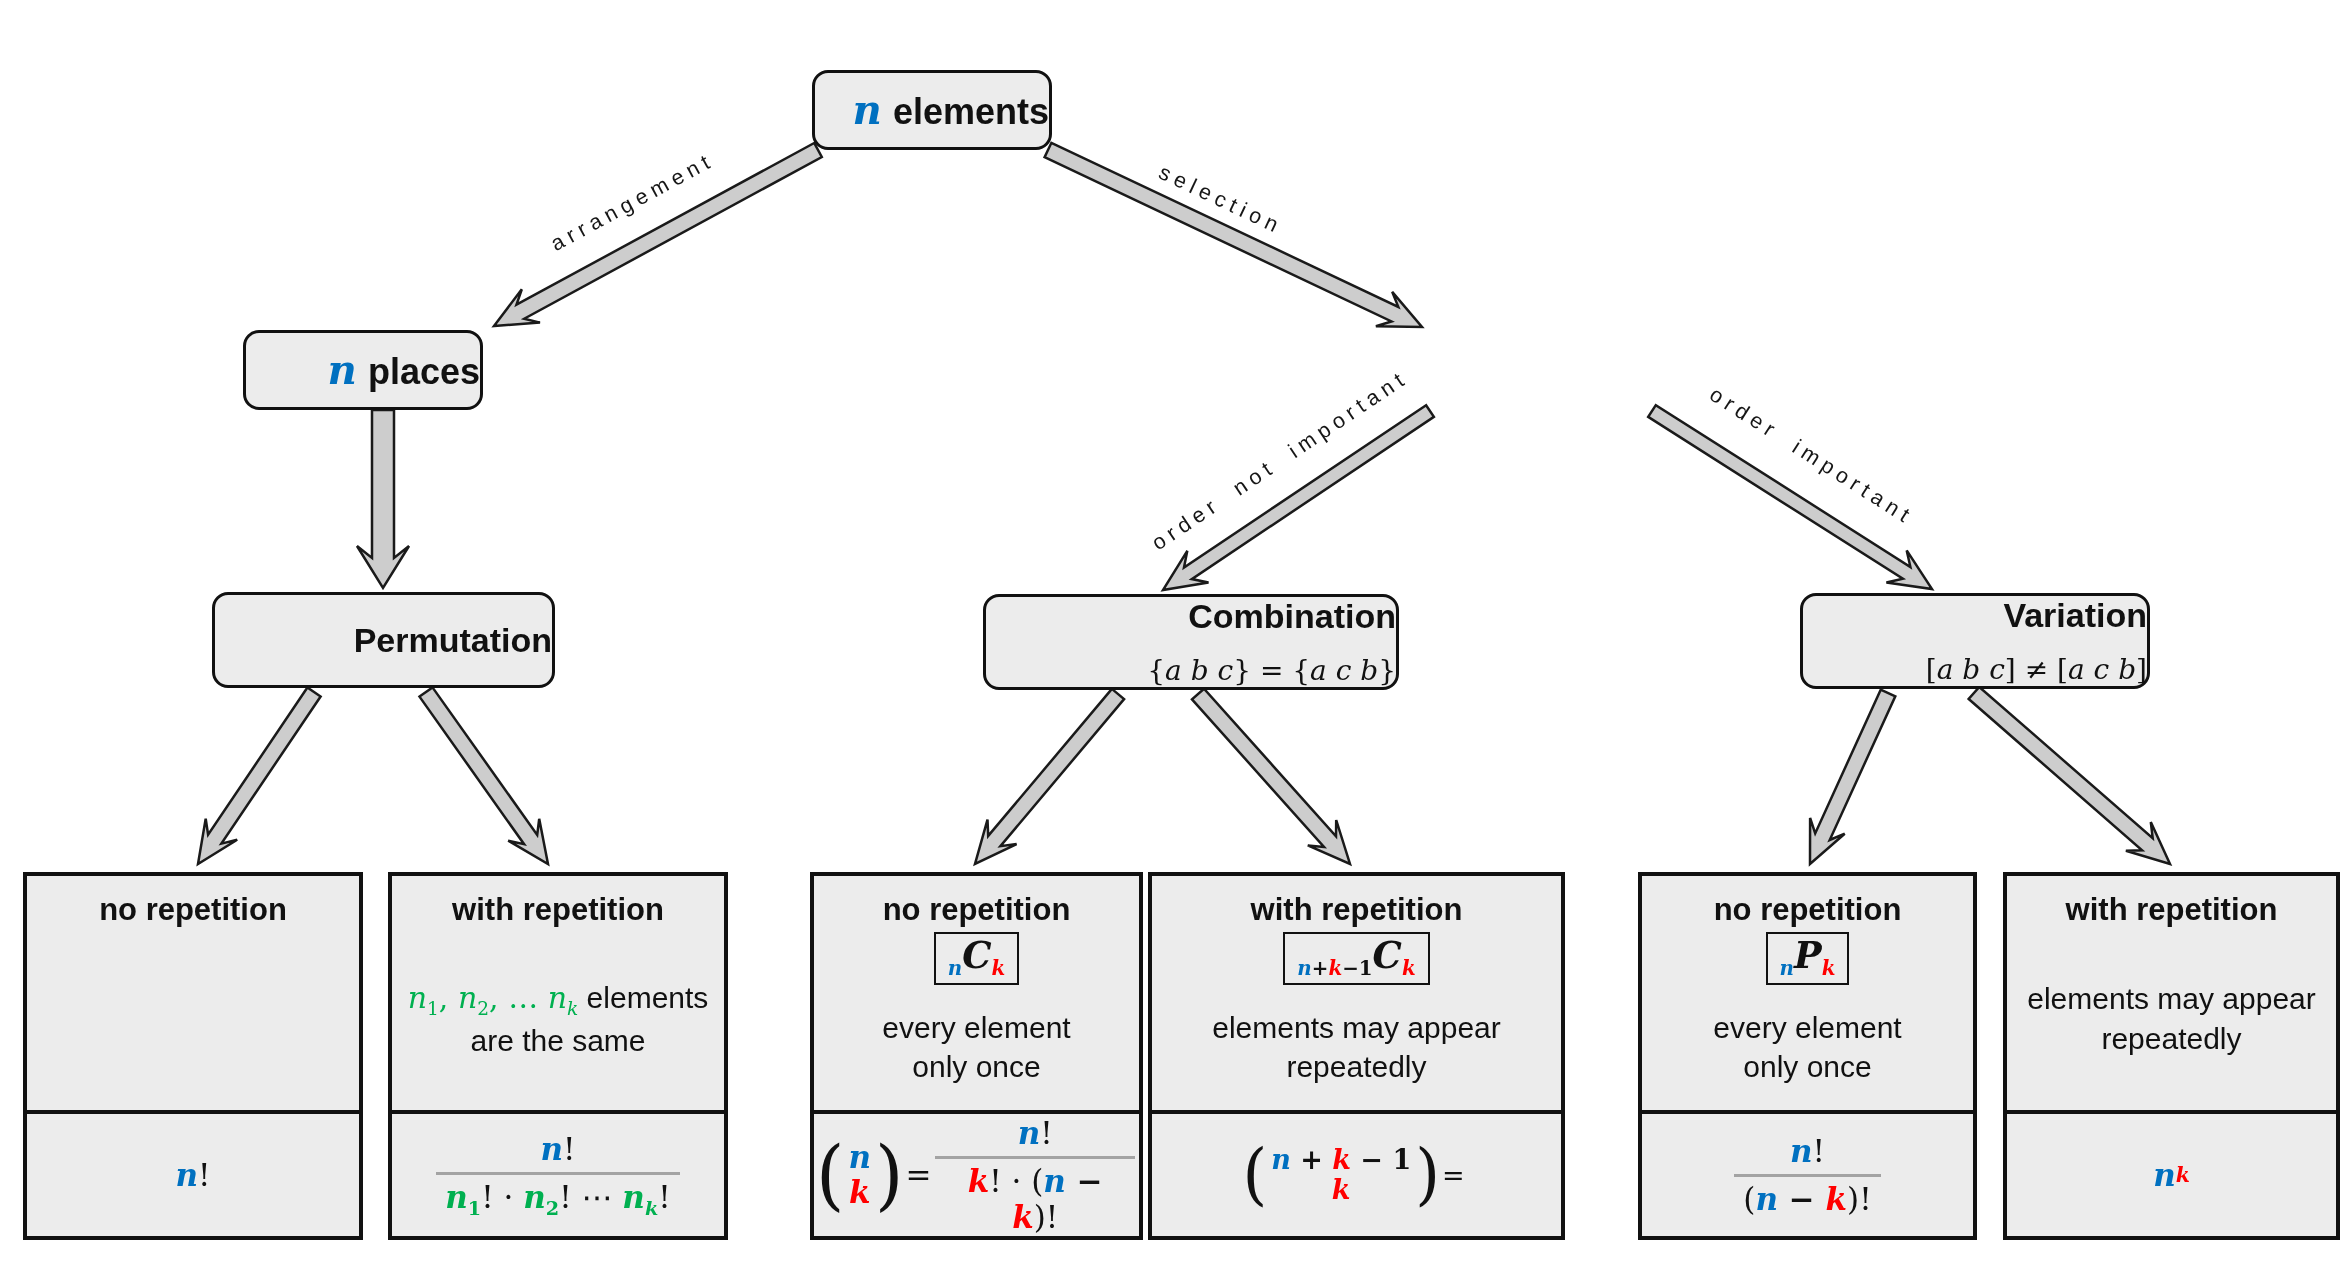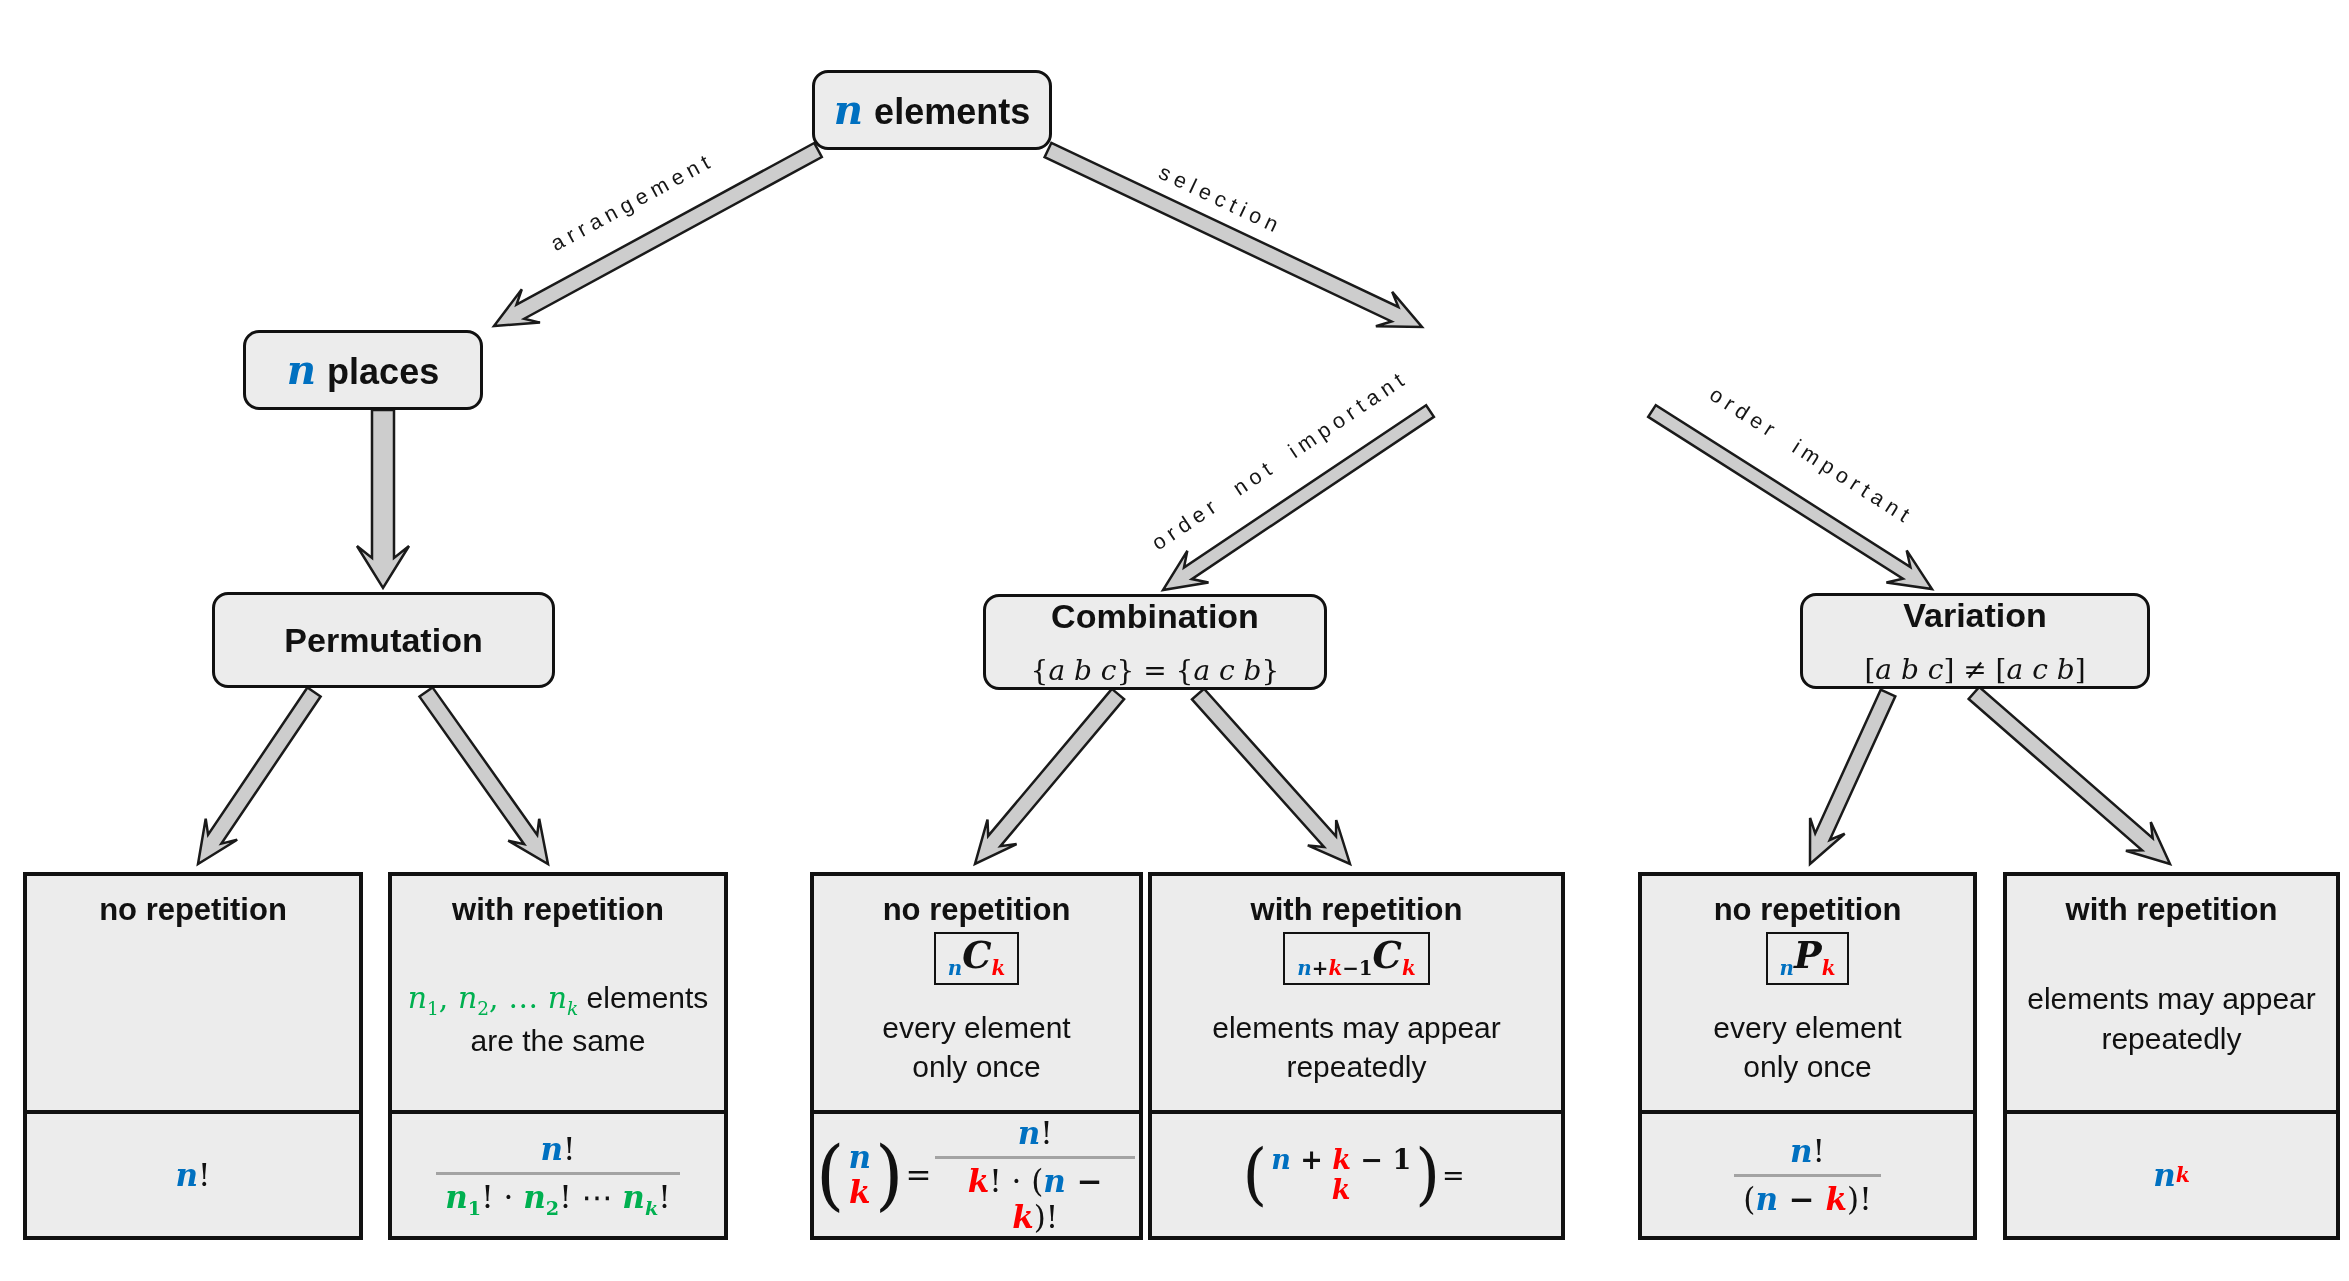--- a/index.html
+++ b/index.html
@@ -4,21 +4,21 @@
 <style>
   html,body{margin:0;padding:0;background:#ffffff;}
   .canvas{position:relative;width:2349px;height:1281px;background:#ffffff;
           font-family:"Liberation Sans",sans-serif;color:#111;overflow:hidden;}
   svg.edges{position:absolute;left:0;top:0;}
   .fat-arrow{fill:#CDCDCD;stroke:#1a1a1a;stroke-width:2.5;stroke-linejoin:miter;}
   .edge-label{font-family:"Liberation Sans",sans-serif;font-size:21.5px;letter-spacing:5.5px;
               word-spacing:9px;fill:#161616;}
   
   .node{position:absolute;background:#ECECEC;border:3.5px solid #111;border-radius:16px;
-        box-sizing:border-box;display:flex;flex-direction:column;align-items:center;justify-content:center;}
+        box-sizing:border-box;display:flex;flex-direction:column;align-items:flex-end;justify-content:center;}
   .ntitle{font-size:36px;font-weight:bold;white-space:nowrap;}
   .vt{font-family:"DejaVu Serif",serif;font-style:italic;font-weight:bold;font-size:1.12em;}
   .rt{margin-left:11px;}
   .mid .ntitle{font-size:34px;}
   .subtitle{font-family:"DejaVu Serif",serif;font-size:28px;margin-top:18px;white-space:nowrap;}
   
   .leaf{position:absolute;top:872px;height:368px;background:#ECECEC;border:4px solid #111;
         box-sizing:border-box;display:flex;flex-direction:column;}
   .ltop{flex:1;display:flex;flex-direction:column;align-items:center;padding-top:16px;min-height:0;}
   .ltitle{font-size:31px;font-weight:bold;}
@@ -72,21 +72,21 @@
     <div class="ntitle"><span class="vt" style="color: rgb(0, 112, 192);">n</span><span class="rt">elements</span></div>
   </div>
 
   <div class="node" style="left:243px;top:330px;width:240px;height:80px">
     <div class="ntitle"><span class="vt" style="color: rgb(0, 112, 192);">n</span><span class="rt">places</span></div>
   </div>
 
   <div class="node mid" style="left:212px;top:592px;width:343px;height:96px">
     <div class="ntitle">Permutation</div>
   </div>
-  <div class="node mid" style="left:983px;top:594px;width:344px;height:96px">
+  <div class="node mid" style="left:983px;top:594px;width:416px;height:96px">
     <div class="ntitle">Combination</div>
     <div class="subtitle"><span class="mseg">{</span><span class="mseg it">a b c</span><span class="mseg">} = {</span><span class="mseg it">a c b</span><span class="mseg">}</span></div>
   </div>
   <div class="node mid" style="left:1800px;top:593px;width:350px;height:96px">
     <div class="ntitle">Variation</div>
     <div class="subtitle"><span class="mseg">[</span><span class="mseg it">a b c</span><span class="mseg">] ≠ [</span><span class="mseg it">a c b</span><span class="mseg">]</span></div>
   </div>
 
   <div class="leaf" style="left:23px;width:340px">
     <div class="ltop">

